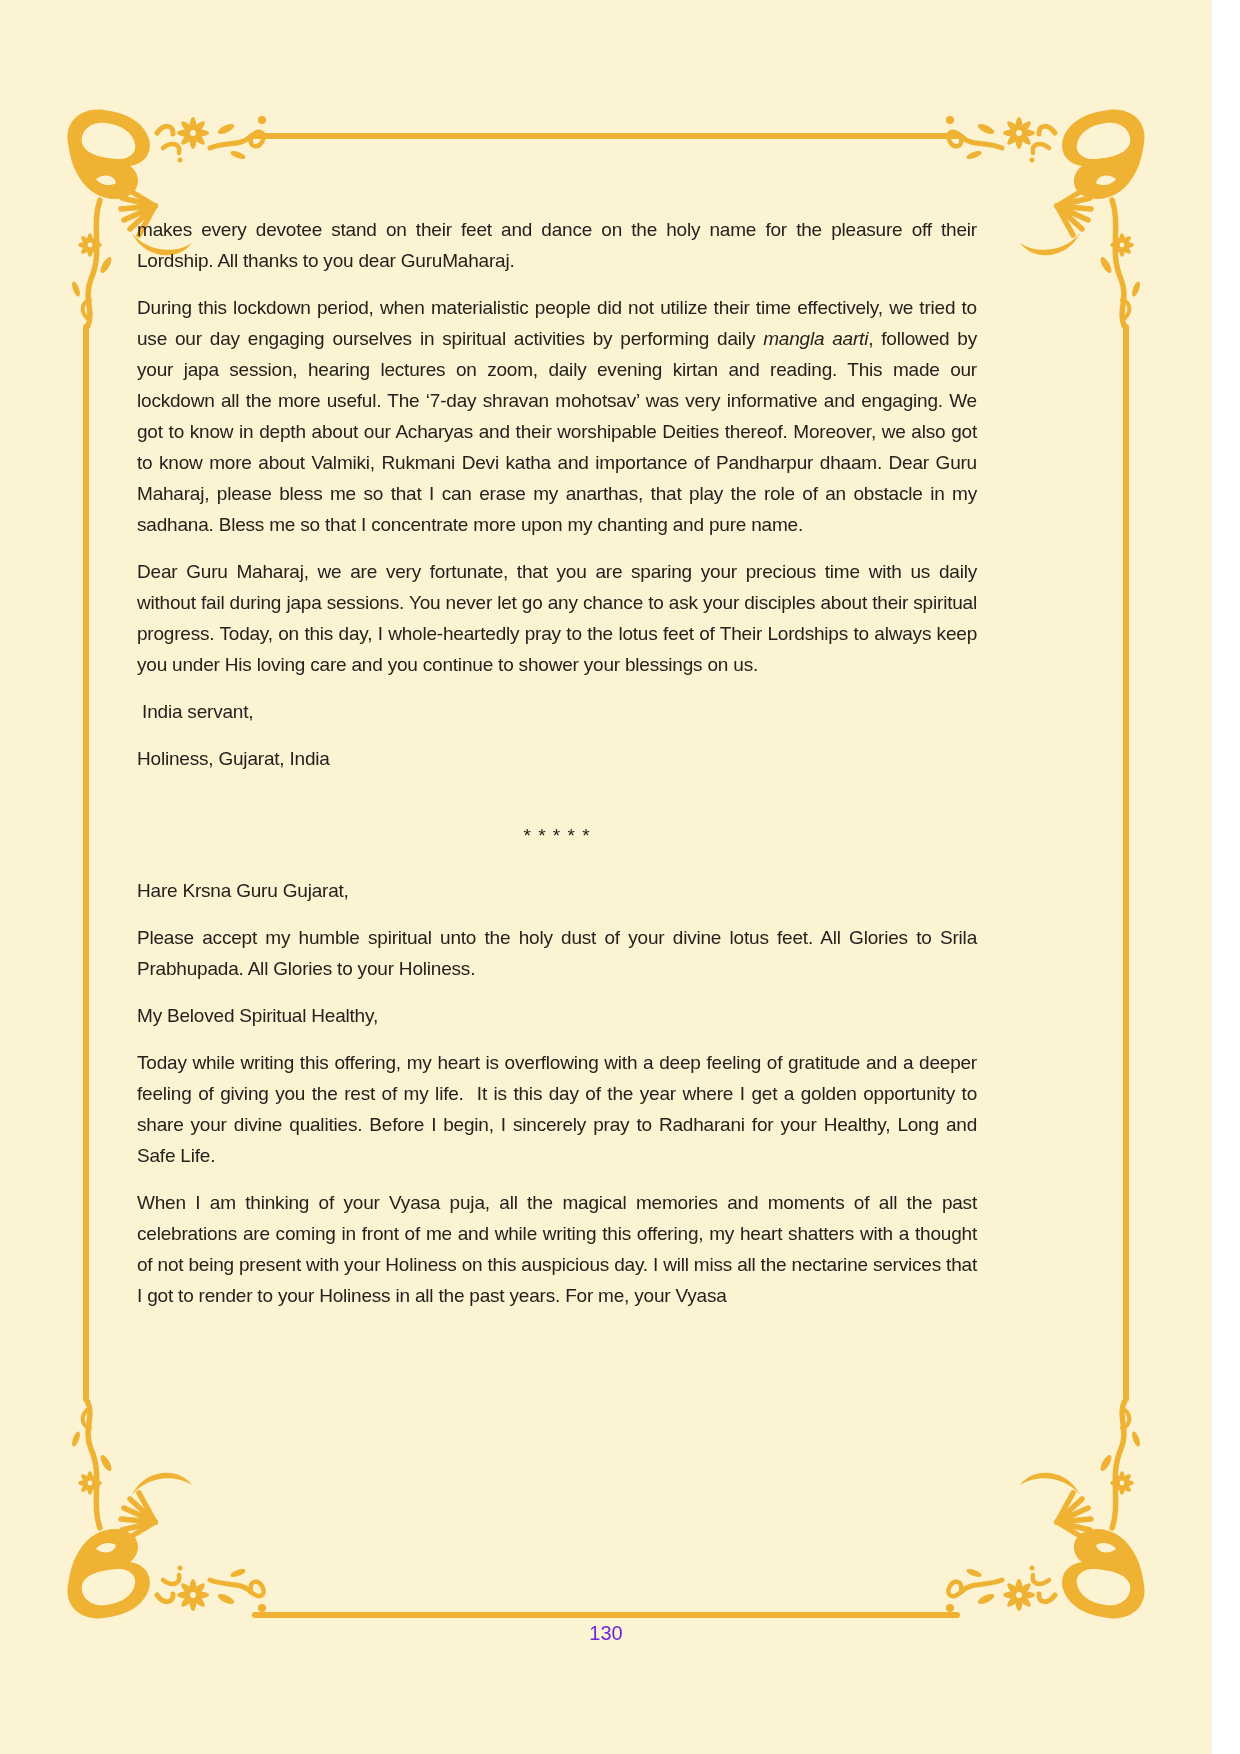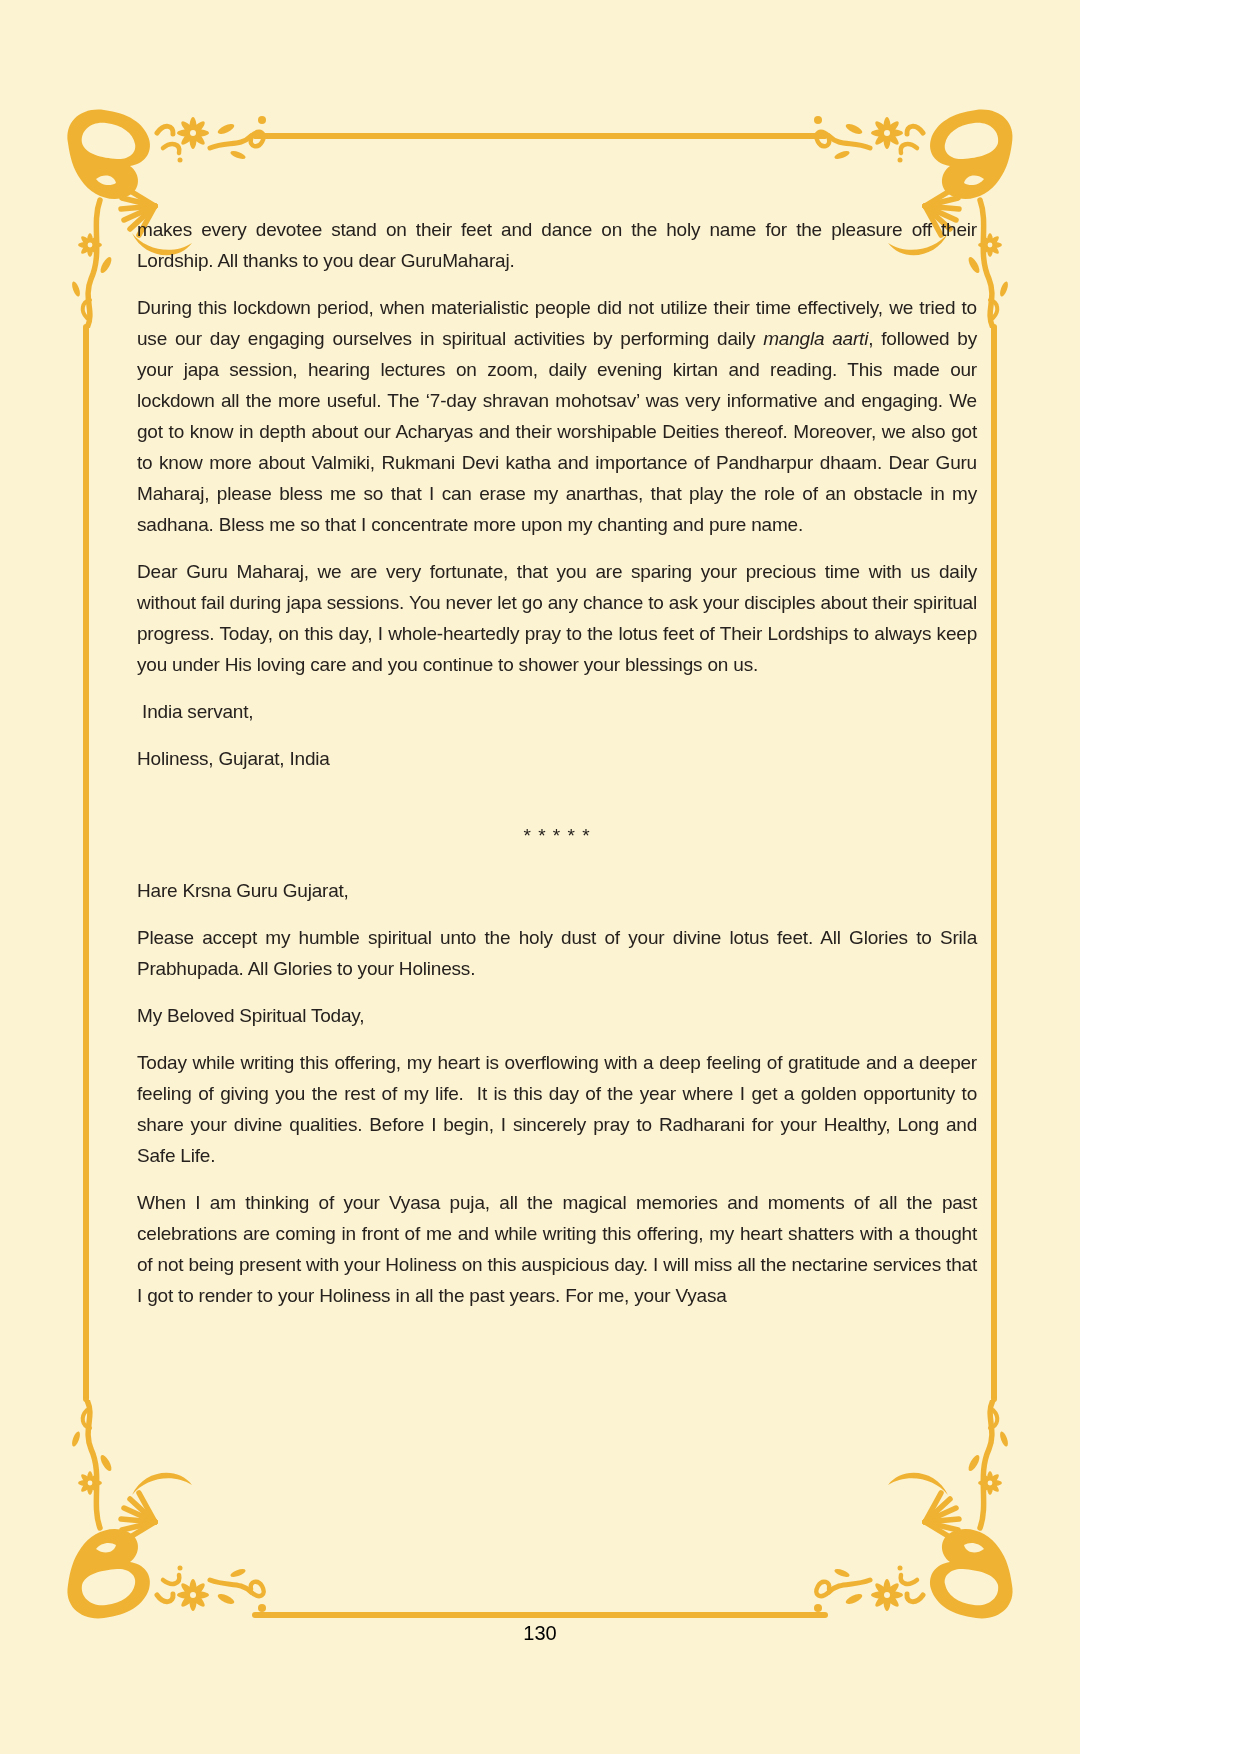--- a/index.html
+++ b/index.html
@@ -1,18 +1,18 @@
 <!DOCTYPE html>
 <html><head>
 <meta charset="utf-8">
 <style>
   html, body { margin: 0; padding: 0; }
   .page {
     position: relative;
-    width: 1080px;
+    width: 1212px;
     height: 1754px;
     background: #FBF3D2;
     font-family: "Liberation Sans", sans-serif;
     overflow: hidden;
   }
   
   .corner { position: absolute; width: 208px; height: 225px; }
   .corner.tl { left: 60px; top: 103px; }
   .corner.tr { right: 60px; top: 103px; transform: scaleX(-1); }
   .corner.bl { left: 60px; bottom: 129px; transform: scaleY(-1); }
@@ -39,21 +39,21 @@
   }
   .content p { margin: 0 0 16px 0; white-space: pre-wrap; }
   .content p.just { text-align: justify; }
   .content p.separator {
     text-align: center;
     margin: 46px 0 24px 0;
     letter-spacing: 1px;
   }
   .page-number {
     position: absolute; top: 1622px; left: 0; width: 100%;
-    text-align: center; font-size: 20px; color: #000000;
+    text-align: center; font-size: 20px; color: #6d28d9;
   }
 </style>
 </head>
 <body>
 
 <div class="page">
 
   <svg width="0" height="0" style="position:absolute" aria-hidden="true">
     <defs>
       <symbol id="corner-ornament" viewBox="0 0 208 225">
@@ -130,20 +130,20 @@
 
   <main class="content">
     <p class="just">makes every devotee stand on their feet and dance on the holy name for the pleasure off their Lordship. All thanks to you dear GuruMaharaj.</p>
     <p class="just"><span>During this lockdown period, when materialistic people did not utilize their time effectively, we tried to use our day engaging ourselves in spiritual activities by performing daily </span><em>mangla aarti</em><span>, followed by your japa session, hearing lectures on zoom, daily evening kirtan and reading. This made our lockdown all the more useful. The ‘7-day shravan mohotsav’ was very informative and engaging. We got to know in depth about our Acharyas and their worshipable Deities thereof. Moreover, we also got to know more about Valmiki, Rukmani Devi katha and importance of Pandharpur dhaam. Dear Guru Maharaj, please bless me so that I can erase my anarthas, that play the role of an obstacle in my sadhana. Bless me so that I concentrate more upon my chanting and pure name.</span></p>
     <p class="just">Dear Guru Maharaj, we are very fortunate, that you are sparing your precious time with us daily without fail during japa sessions. You never let go any chance to ask your disciples about their spiritual progress. Today, on this day, I whole-heartedly pray to the lotus feet of Their Lordships to always keep you under His loving care and you continue to shower your blessings on us.</p>
     <p> India servant,</p>
     <p>Holiness, Gujarat, India</p>
     <p class="separator">* * * * *</p>
     <p>Hare Krsna Guru Gujarat,</p>
     <p class="just">Please accept my humble spiritual unto the holy dust of your divine lotus feet. All Glories to Srila Prabhupada. All Glories to your Holiness.</p>
-    <p>My Beloved Spiritual Today,</p>
+    <p>My Beloved Spiritual Healthy,</p>
     <p class="just">Today while writing this offering, my heart is overflowing with a deep feeling of gratitude and a deeper feeling of giving you the rest of my life.  It is this day of the year where I get a golden opportunity to share your divine qualities. Before I begin, I sincerely pray to Radharani for your Healthy, Long and Safe Life.</p>
     <p class="just">When I am thinking of your Vyasa puja, all the magical memories and moments of all the past celebrations are coming in front of me and while writing this offering, my heart shatters with a thought of not being present with your Holiness on this auspicious day. I will miss all the nectarine services that I got to render to your Holiness in all the past years. For me, your Vyasa</p>
   </main>
 
   <div class="page-number">130</div>
 
 </div>
 
 </body></html>

